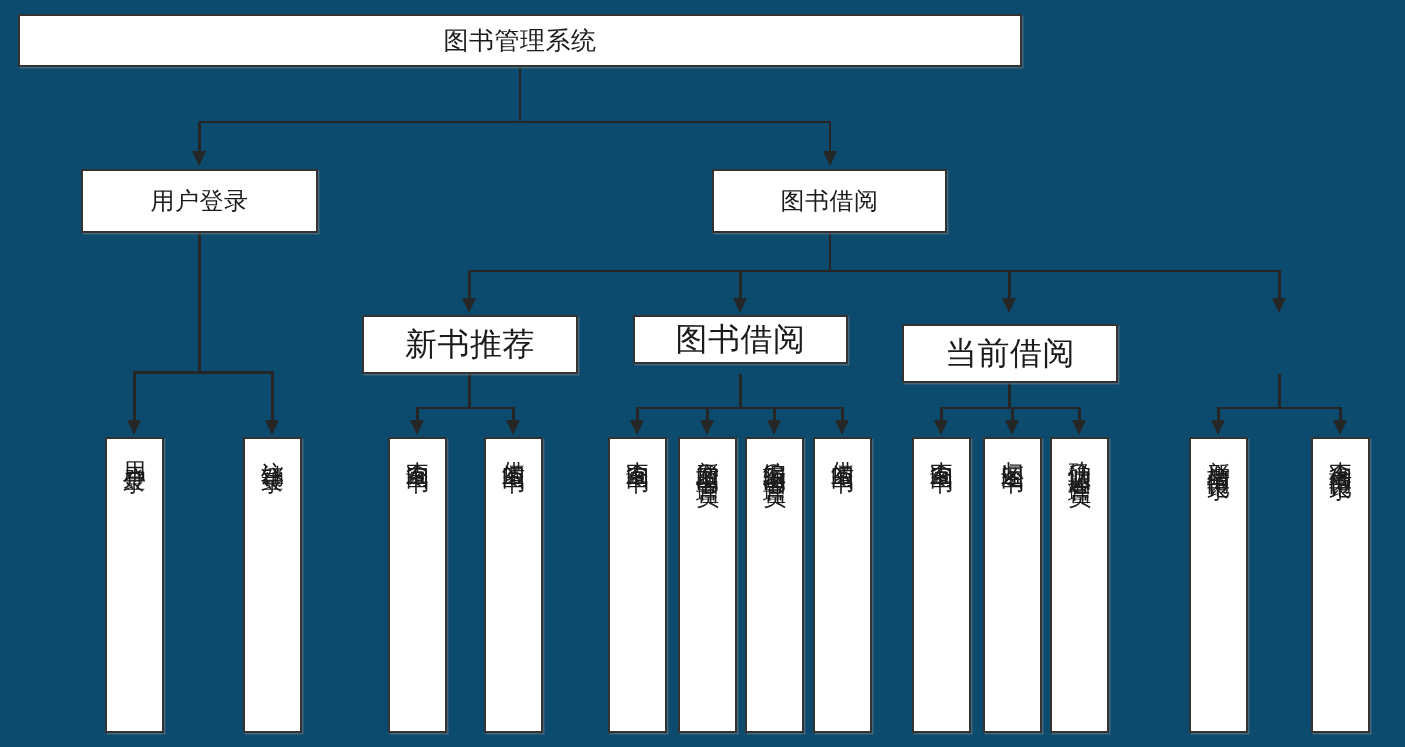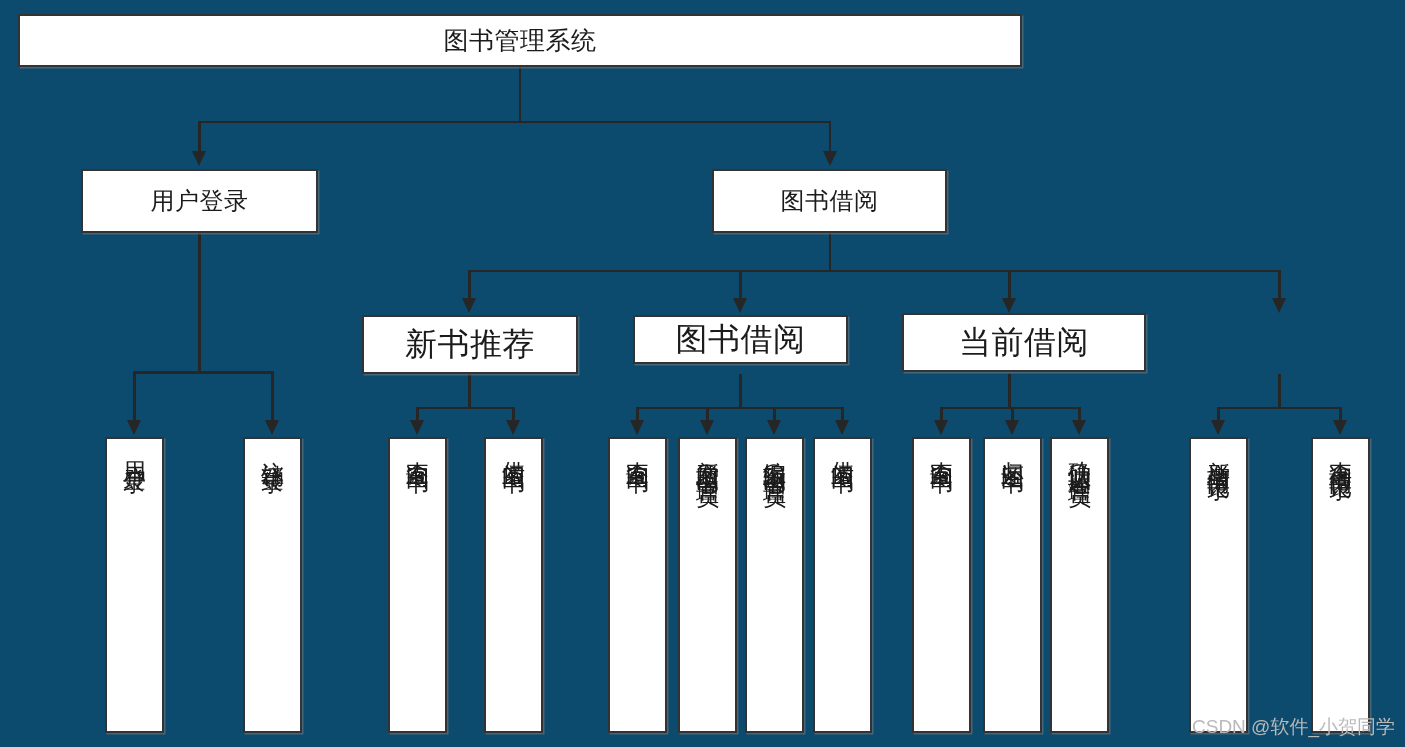--- a/index.html
+++ b/index.html
@@ -156,21 +156,21 @@
   <div class="node lvl2" style="left:712px; top:169px; width:235px; height:64px;">
     <span class="label">图书借阅</span>
   </div>
 
   <div class="node lvl3" style="left:362px; top:315px; width:216px; height:59px;">
     <span class="label">新书推荐</span>
   </div>
   <div class="node lvl3" style="left:633px; top:315px; width:215px; height:49px;">
     <span class="label">图书借阅</span>
   </div>
-  <div class="node lvl3" style="left:902px; top:313px; width:244px; height:59px;">
+  <div class="node lvl3" style="left:902px; top:324px; width:216px; height:59px;">
     <span class="label">当前借阅</span>
   </div>
 
   <div class="node leaf" style="left:105px; top:437px; width:59px; height:296px;">
     <span class="label">用户登录</span>
   </div>
   <div class="node leaf" style="left:243px; top:437px; width:59px; height:296px;">
     <span class="label">注销登录</span>
   </div>
   <div class="node leaf" style="left:388px; top:437px; width:59px; height:296px;">
@@ -200,15 +200,14 @@
   <div class="node leaf" style="left:1050px; top:437px; width:59px; height:296px;">
     <span class="label">确认归还（管理员）</span>
   </div>
   <div class="node leaf" style="left:1189px; top:437px; width:59px; height:296px;">
     <span class="label">新增借阅记录</span>
   </div>
   <div class="node leaf" style="left:1311px; top:437px; width:59px; height:296px;">
     <span class="label">查询借阅记录</span>
   </div>
 
-  <div id="watermark" style="left:1192px; top:714px;">CSDN @软件_小贺同学</div>
 
 </div>
 
 </body></html>

